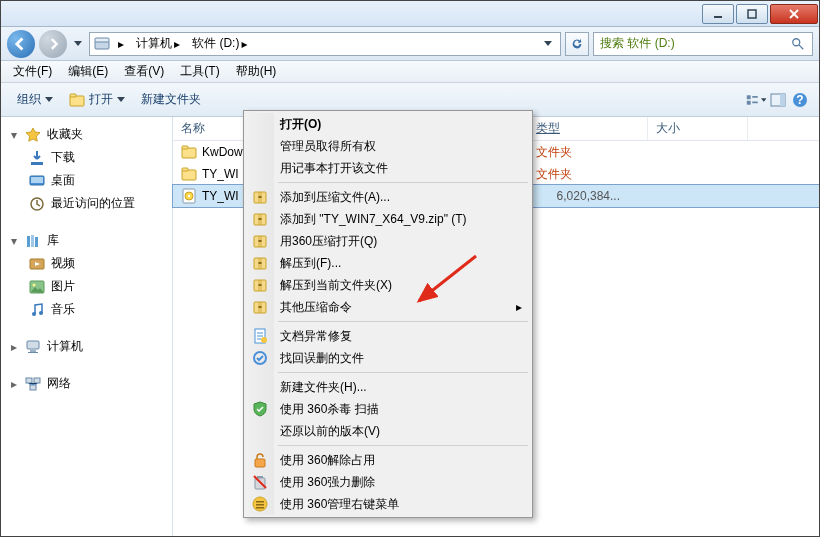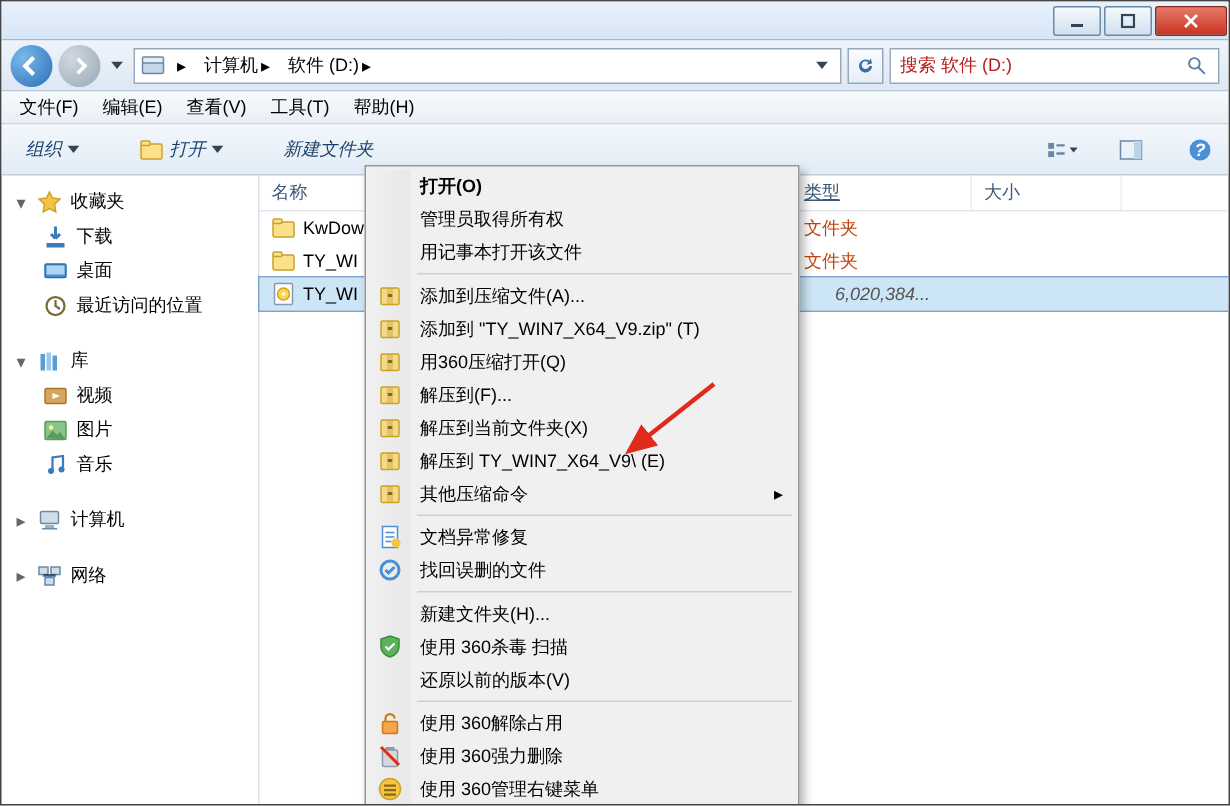--- a/index.html
+++ b/index.html
@@ -13,28 +13,28 @@
 
 
 .navbar { height: 34px; background: linear-gradient(#eef4fb,#dde8f4); display: flex; align-items: center; padding: 0 6px; border-bottom: 1px solid #b8c8d8; gap: 4px; }
 .navbtn { width: 28px; height: 28px; border-radius: 50%; background: radial-gradient(circle at 30% 30%, #7ab8ec, #2a6fb5); display:flex;align-items:center;justify-content:center; cursor:pointer; }
 .navbtn.fwd { background: radial-gradient(circle at 30% 30%, #d0d8e0, #9aa8b6); }
 .navbtn svg { fill:#fff; }
 .dropdown-tiny { width:14px;height:20px;display:flex;align-items:center;justify-content:center;cursor:pointer;}
 .addrbar { flex:1; height:24px; background:#fff; border:1px solid #97a8b9; display:flex; align-items:center; padding:0 4px; gap:4px; }
 .addrbar .crumb { display:flex;align-items:center;gap:2px;padding:0 4px;cursor:pointer; }
 .refresh { width:24px;height:24px;border:1px solid #97a8b9;background:linear-gradient(#fafcfe,#e6eef6);display:flex;align-items:center;justify-content:center;cursor:pointer; }
-.searchbox { width:220px;height:24px;border:1px solid #97a8b9;background:#fff;display:flex;align-items:center;padding:0 6px;color:#b91c1c; }
+.searchbox { width:220px;height:24px;border:1px solid #97a8b9;background:#fff;display:flex;align-items:center;padding:0 6px;color:#4d7c0f; }
 
 
 .menubar { height:22px; background:linear-gradient(#f7fafd,#e9eff5); display:flex;align-items:center;padding:0 4px;border-bottom:1px solid #c8d4e0; }
 .menuitem { padding:2px 8px; cursor:pointer; }
 
 
-.toolbar { height:34px; background:linear-gradient(#f2f7fc,#e2ecf5); display:flex;align-items:center;padding:0 8px;border-bottom:1px solid #c0cedb; gap:24px;font-style:italic; }
+.toolbar { height:34px; background:linear-gradient(#f2f7fc,#e2ecf5); display:flex;align-items:center;padding:0 8px;border-bottom:1px solid #c0cedb; gap:0; }
 .toolbtn { display:flex;align-items:center;gap:4px;padding:3px 8px;cursor:pointer;color:#1a3f6b; }
 .toolbar .spacer { flex:1; }
 .toolicon { width:22px;height:22px;display:flex;align-items:center;justify-content:center;cursor:pointer;border:1px solid transparent; }
 
 
 .mainarea { display:flex; height:calc(100% - 26px - 34px - 22px - 34px); }
 .sidebar { width:172px; border-right:1px solid #d8e2ec; padding:6px 0; overflow:hidden; }
 .sidegroup { margin-bottom:14px; }
 .sidehdr, .sideitem { display:flex;align-items:center;gap:6px;padding:3px 8px 3px 20px;cursor:pointer; }
 .sidehdr { padding-left:8px; font-weight:normal; }
@@ -46,21 +46,21 @@
 .content { flex:1; display:flex; flex-direction:column; }
 .colheaders { height:24px;border-bottom:1px solid #e0e6ec;display:flex;align-items:center;color:#3a5a7a; }
 .colheaders > div { padding:0 8px; border-right:1px solid #e8edf2; height:100%; display:flex; align-items:center; }
 .ch-name{width:200px;} .ch-date{width:155px;} .ch-type{width:120px;text-decoration:underline;} .ch-size{width:100px;}
 
 
 .rows { flex:1; position:relative; }
 .row { height:22px;display:flex;align-items:center;cursor:pointer; }
 .row.selected { background:#cde6f7; outline:1px solid #7da2ce; }
 .cell { padding:0 8px; display:flex;align-items:center;gap:5px; overflow:hidden; white-space:nowrap; }
-.c-name{width:200px;} .c-date{width:155px;color:#555;} .c-type{width:120px;color:#c2410c;} .c-size{width:100px;color:#555;text-align:right;justify-content:flex-end;font-style:italic;}
+.c-name{width:200px;} .c-date{width:155px;color:#555;} .c-type{width:120px;color:#c2410c;} .c-size{width:100px;color:#555;text-align:right;justify-content:flex-end;}
 
 
 .ctxmenu { position:absolute; left:242px; top:109px; width:290px; background:#f0f0f0; border:1px solid #979797; box-shadow:3px 3px 6px rgba(0,0,0,.3); z-index:100; padding:2px; }
 .ctxmenu .iconstrip { position:absolute;left:2px;top:2px;bottom:2px;width:28px;background:linear-gradient(to right,#f0f0f0,#e8e8e8); }
 .ctxitem { position:relative; height:22px;display:flex;align-items:center;padding-left:34px;padding-right:20px;cursor:pointer; }
 .ctxitem.bold { font-weight:bold; }
 .ctxitem .cicon { position:absolute;left:6px;width:16px;height:16px;display:flex;align-items:center;justify-content:center; }
 .ctxitem .subarrow { position:absolute;right:8px; }
 .ctxsep { height:1px;background:#d0d0d0;margin:3px 2px 3px 32px; }
 
@@ -426,30 +426,20 @@
       <span>解压到当前文件夹(X)</span>
     </div>
     <div class="ctxitem">
       <span class="cicon">
         <svg width="16" height="16" viewBox="0 0 16 16">
           <rect x="2" y="3" width="12" height="11" rx="1" fill="#f5d98a" stroke="#c9a328"></rect>
           <rect x="6" y="3" width="4" height="11" fill="#c9a328" opacity=".4"></rect>
           <rect x="6.5" y="7" width="3" height="2" fill="#8a6a18"></rect>
         </svg>
       </span>
-      <span>解压到 TY_WIN7_X64_V9\ (E)</span>
-    </div>
-    <div class="ctxitem">
-      <span class="cicon">
-        <svg width="16" height="16" viewBox="0 0 16 16">
-          <rect x="2" y="3" width="12" height="11" rx="1" fill="#f5d98a" stroke="#c9a328"></rect>
-          <rect x="6" y="3" width="4" height="11" fill="#c9a328" opacity=".4"></rect>
-          <rect x="6.5" y="7" width="3" height="2" fill="#8a6a18"></rect>
-        </svg>
-      </span>
       <span>其他压缩命令</span>
       <span class="subarrow">▸</span>
     </div>
     <div class="ctxsep"></div>
     <div class="ctxitem">
       <span class="cicon">
         <svg width="16" height="16" viewBox="0 0 16 16">
           <rect x="3" y="1" width="10" height="14" fill="#fff" stroke="#4a90d9"></rect>
           <path d="M5 5h6M5 8h6M5 11h4" stroke="#4a90d9"></path>
           <circle cx="12" cy="12" r="3" fill="#f5c542"></circle>

